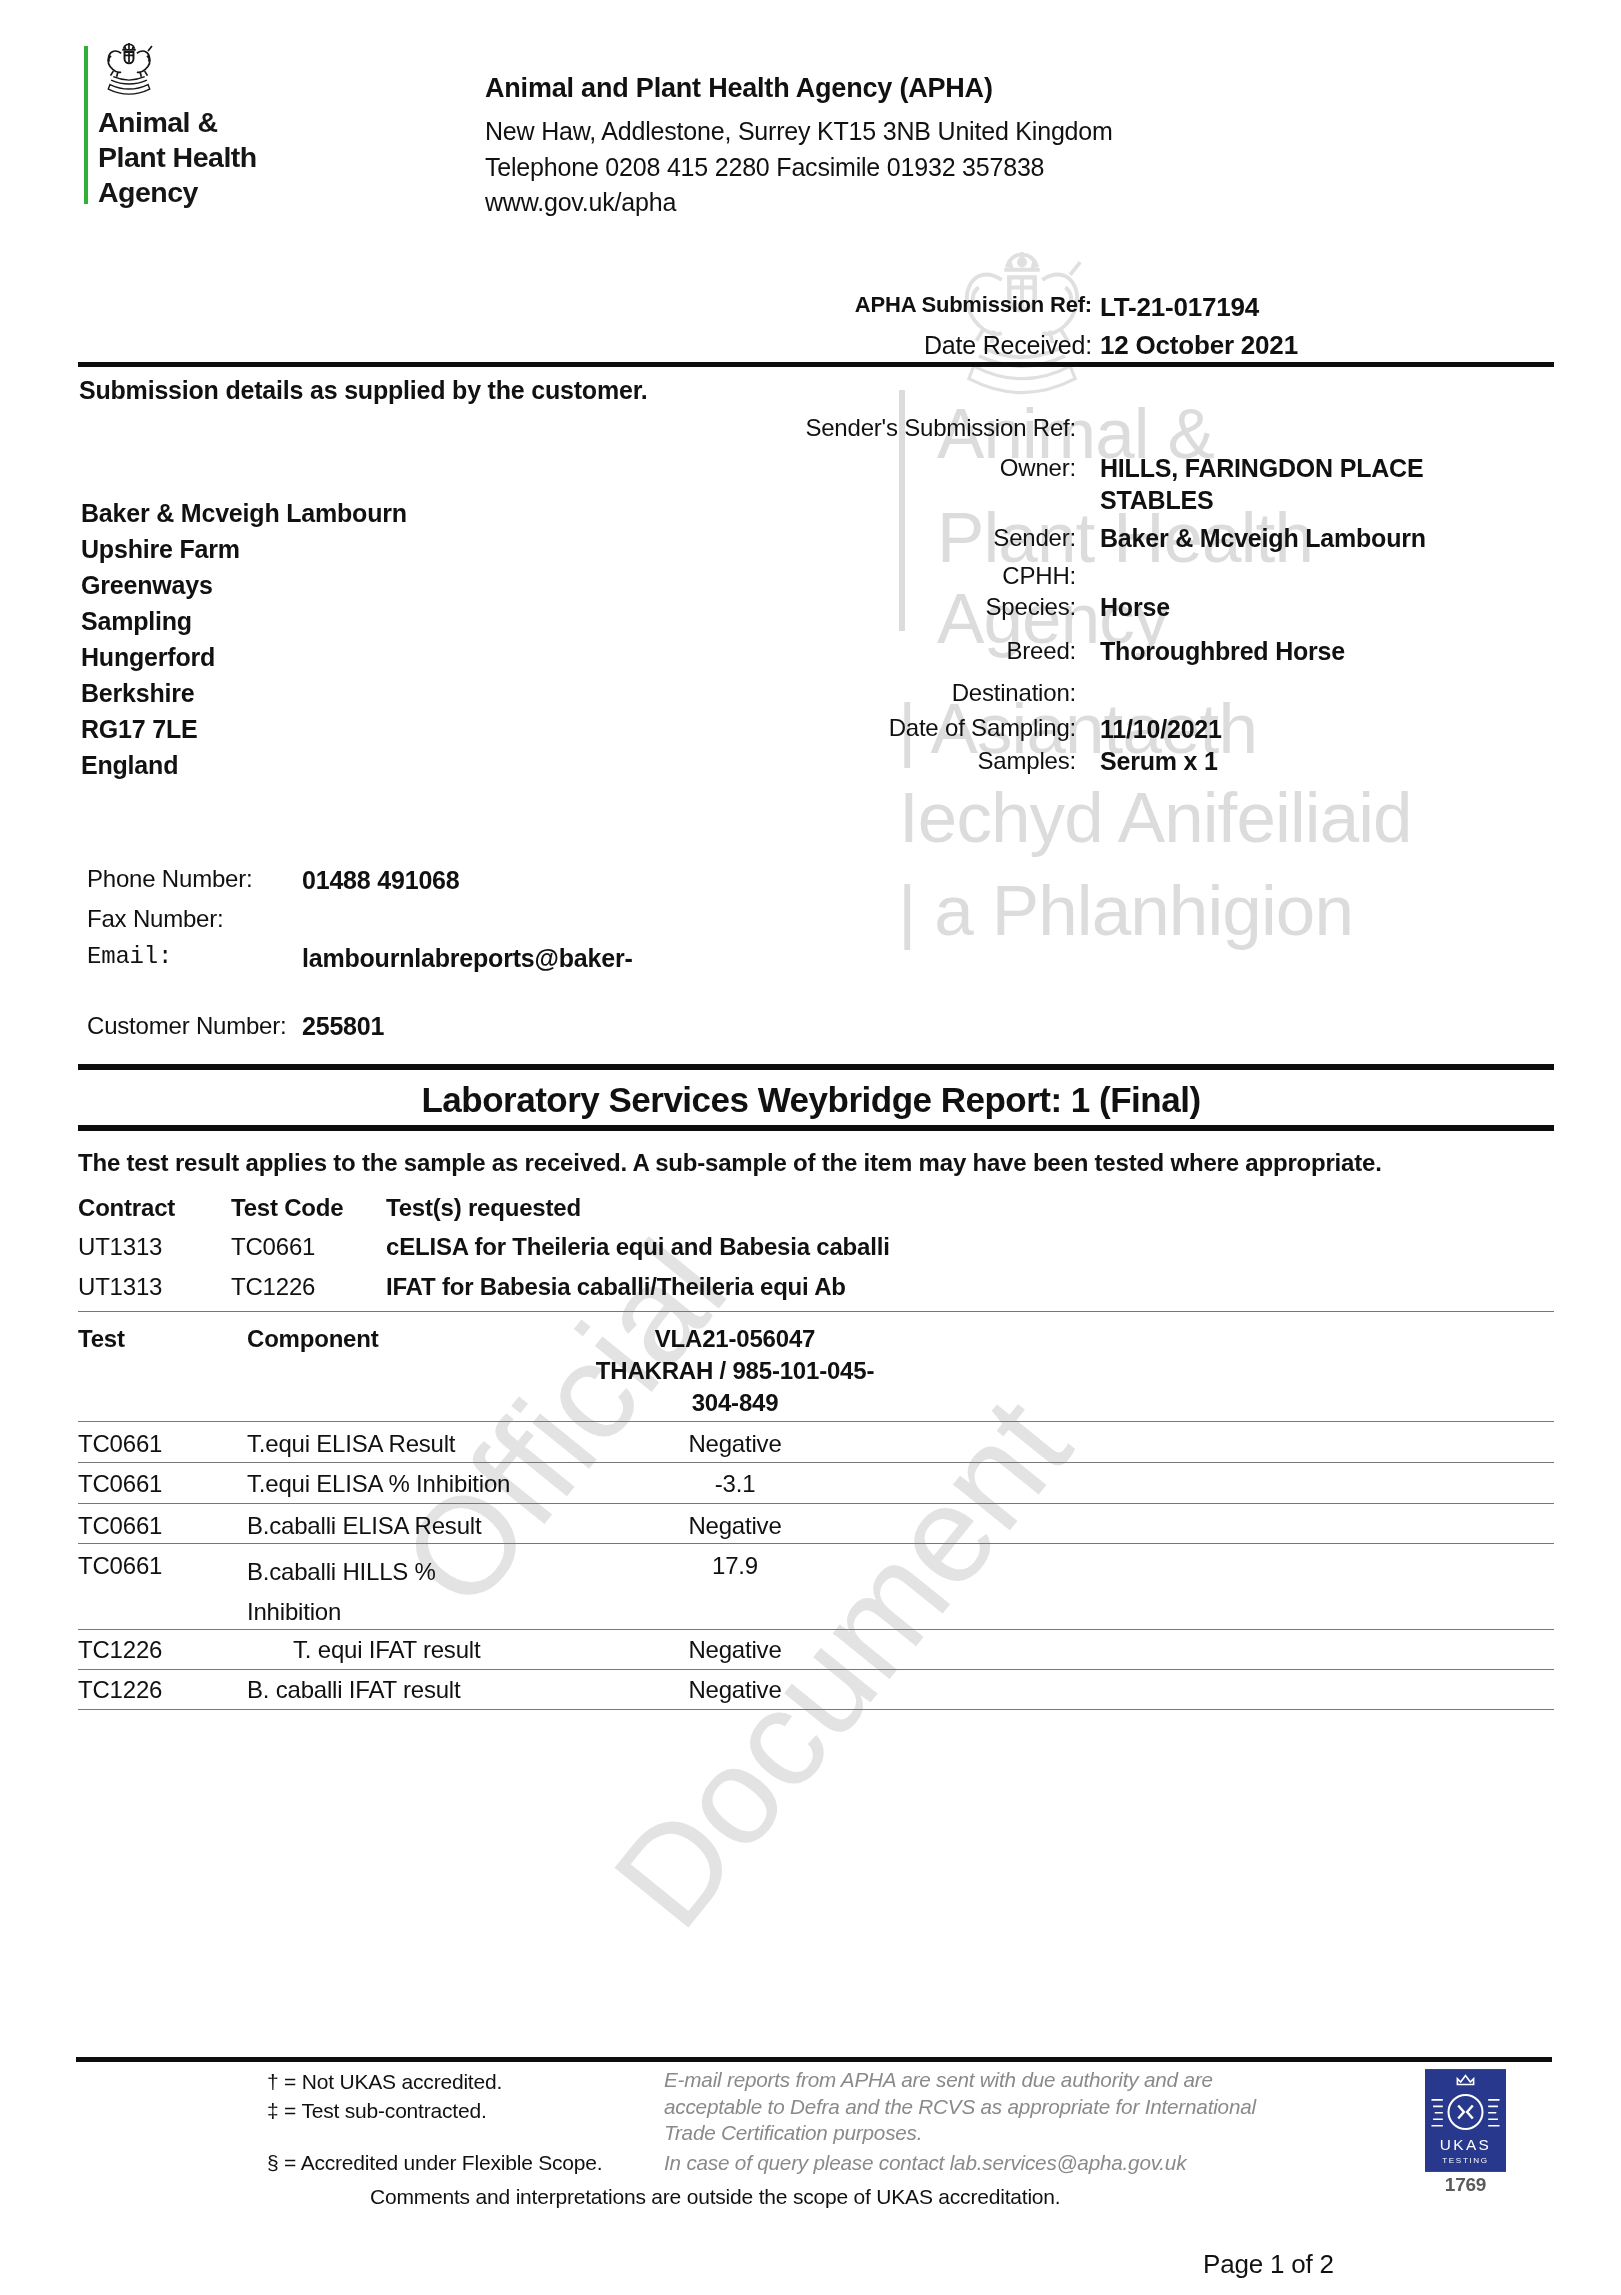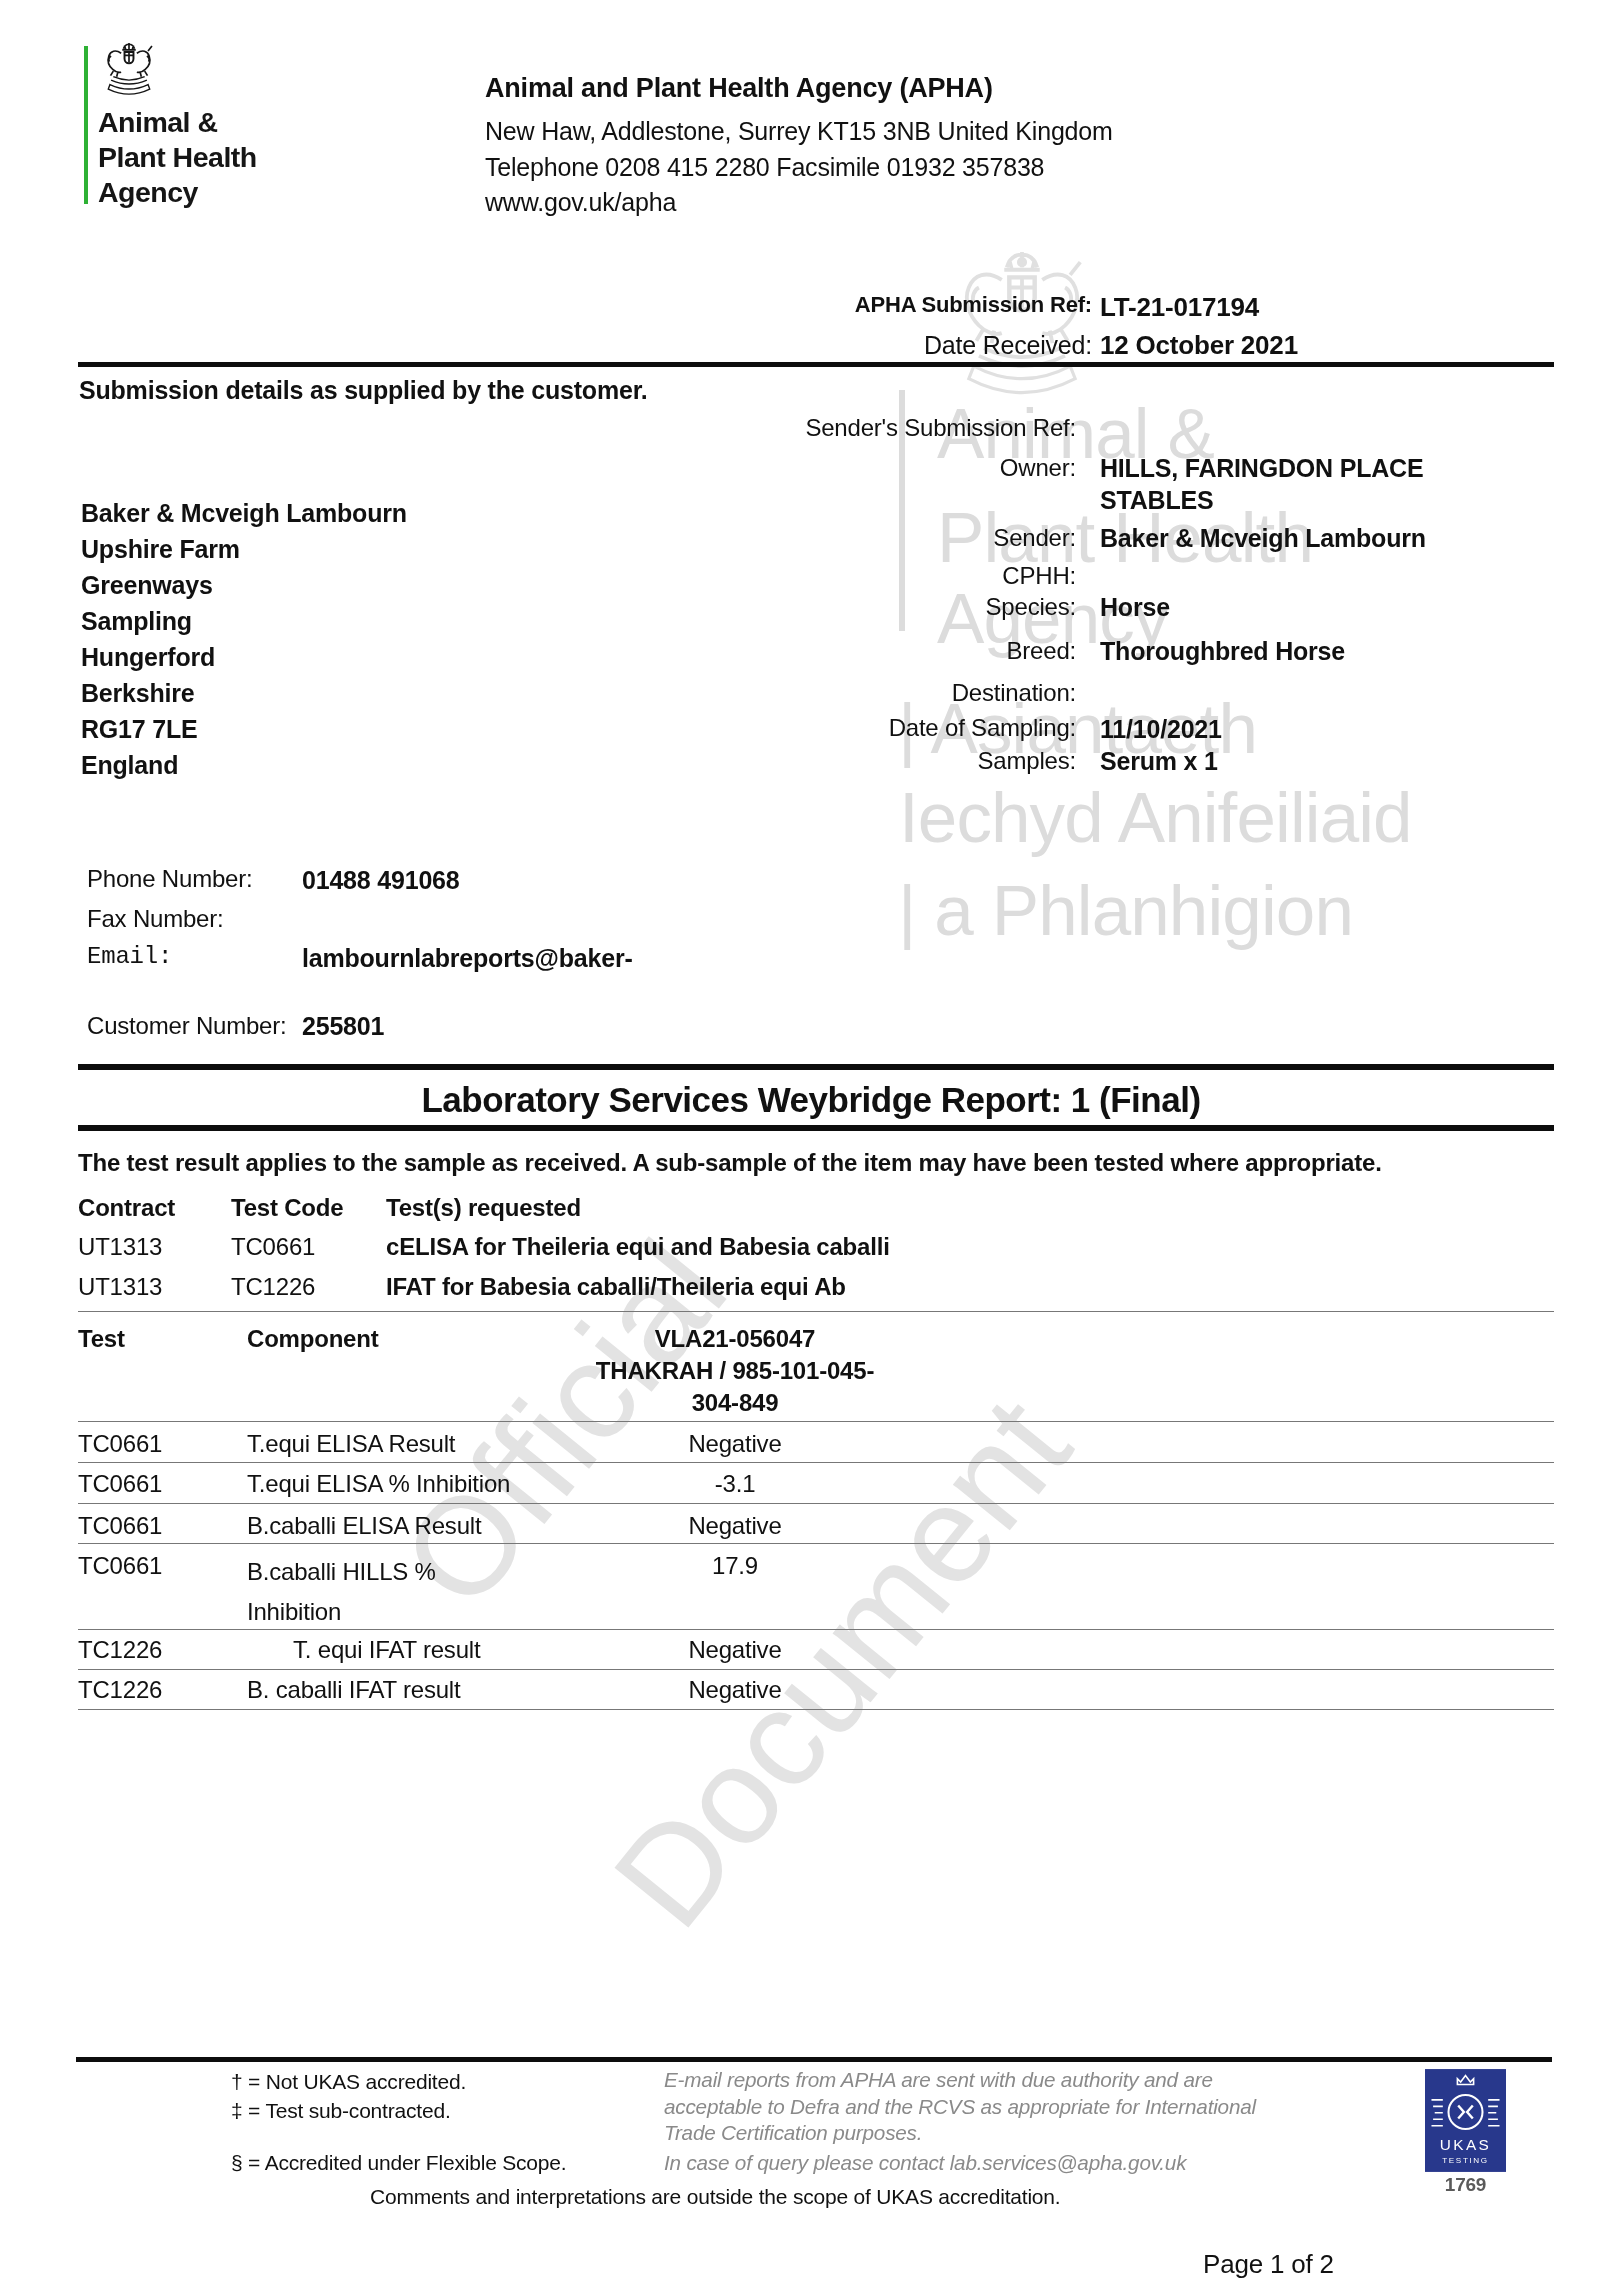--- a/index.html
+++ b/index.html
@@ -35,21 +35,21 @@
   .addr{font-size:25px;font-weight:bold;line-height:36px;}
   .flabel{font-size:24px;white-space:nowrap;}
   .fvalue{font-size:25px;font-weight:bold;line-height:32px;}
   .report-title{font-size:35px;font-weight:bold;text-align:center;width:1622px;letter-spacing:-0.5px;}
   .disclaimer{font-size:24px;font-weight:bold;}
   .th{font-size:24px;font-weight:bold;white-space:nowrap;}
   .td{font-size:24px;white-space:nowrap;}
   .td-bold{font-size:24px;font-weight:bold;white-space:nowrap;}
   .comp{white-space:pre-line;line-height:40px;}
   .center-col{left:542px;width:386px;text-align:center;}
-  .footer-legend{font-size:21px;}
+  .footer-legend{font-size:21px;margin-left:36px;}
   .footer-italic{font-size:20.7px;font-style:italic;color:#8a8a8a;}
   .footer-comments{font-size:21px;}
   .page-num{font-size:26px;}
   .ukas-1769{font-size:19px;font-weight:bold;color:#5a5a5a;text-align:center;width:81px;}
 </style>
 </head>
 <body>
 
 <div class="page">
 

